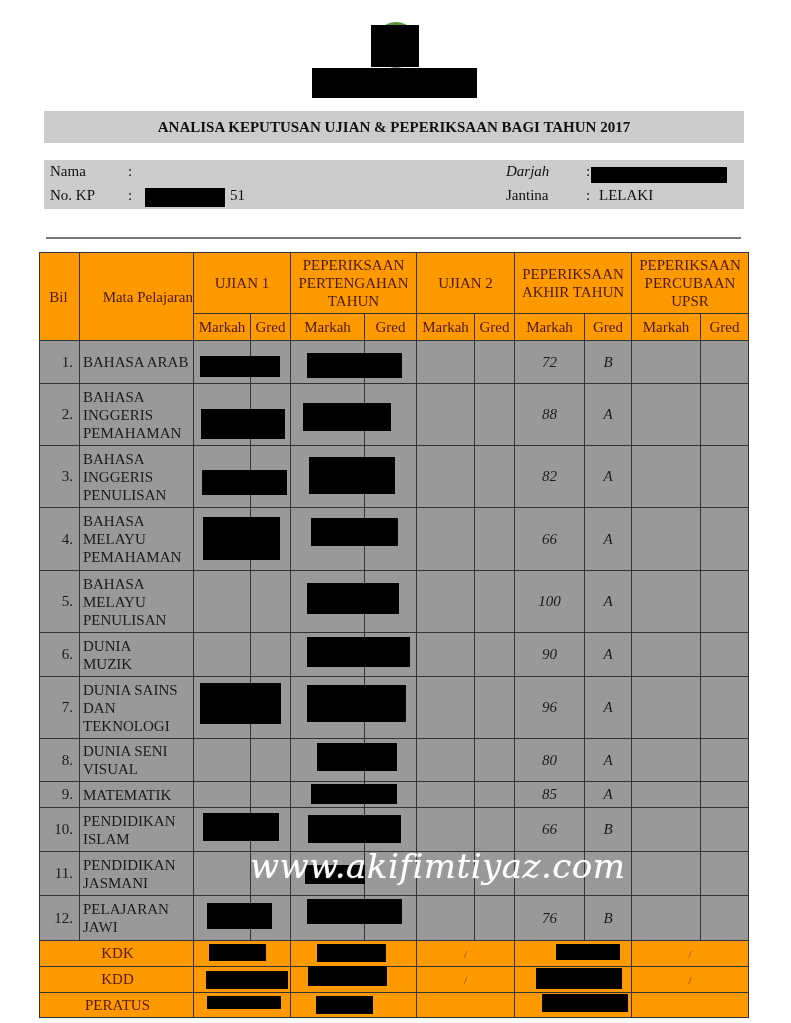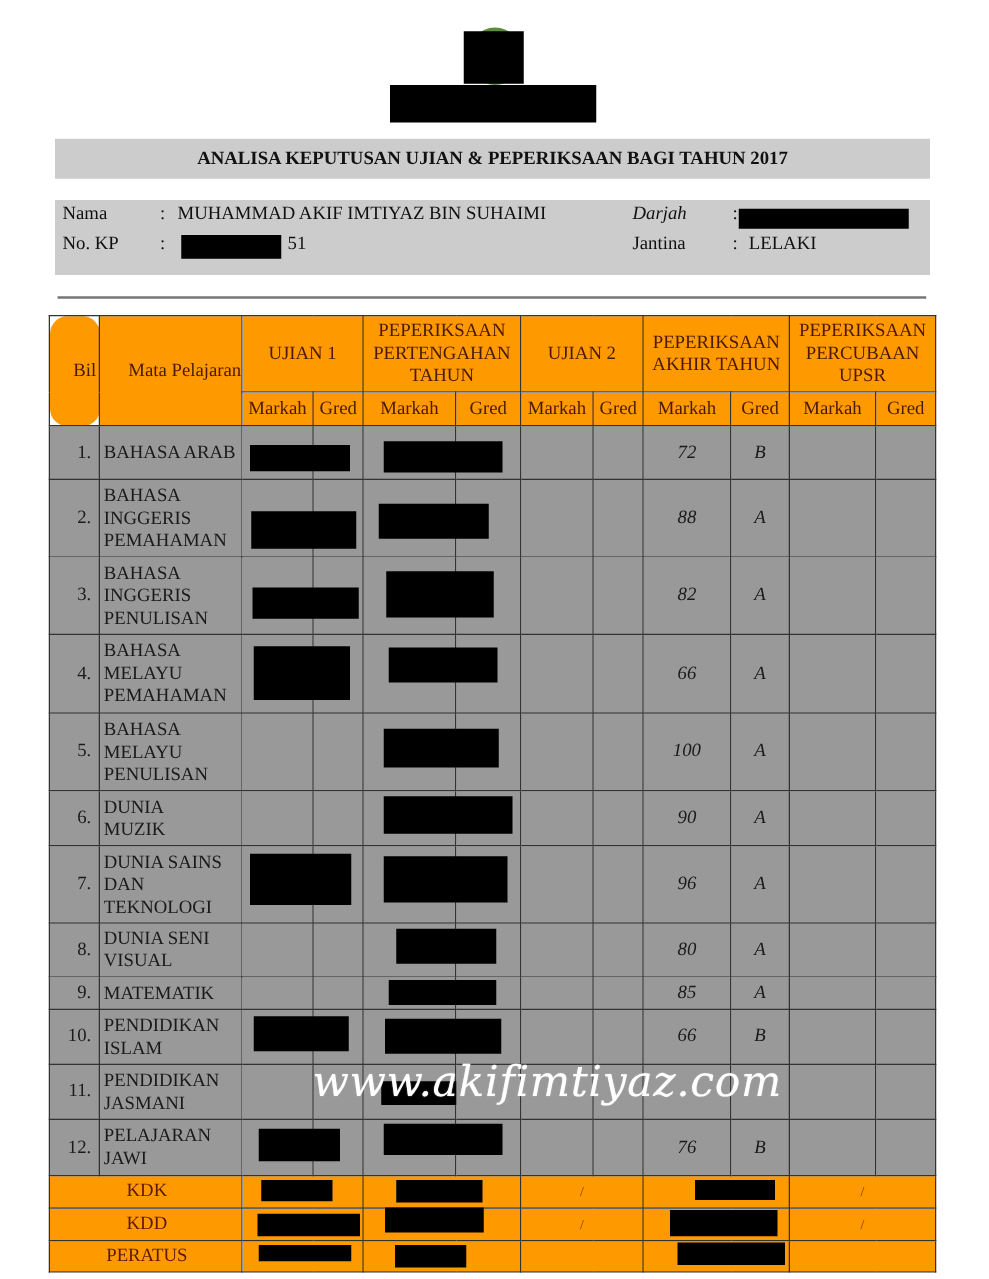--- a/index.html
+++ b/index.html
@@ -3,21 +3,21 @@
 <meta charset="utf-8">
 <style>
   html, body { margin:0; padding:0; background:#ffffff; }
   body { width:791px; height:1023px; position:relative; overflow:hidden;
          font-family:"Liberation Serif", "DejaVu Serif", serif; color:#1a1a1a; }
   .redact { position:absolute; background:#000; }
   .logo-circle { position:absolute; left:374px; top:22px; width:44px; height:46px; border-radius:50%; background:#5a8f3a; }
   .title-bar { position:absolute; left:44px; top:111px; width:700px; height:32px; background:#cccccc;
                display:flex; align-items:center; justify-content:center;
                font-weight:bold; font-size:15px; color:#111; letter-spacing:0px; }
-  .info-box { position:absolute; left:44px; top:160px; width:700px; height:60px; background:#cccccc; font-size:15px; color:#111; }
+  .info-box { position:absolute; left:44px; top:160px; width:700px; height:49px; background:#cccccc; font-size:15px; color:#111; }
   .info-box span { position:absolute; white-space:nowrap; }
   .rule { position:absolute; left:46px; top:237px; width:695px; height:2px; background:#777; }
   table.grid { position:absolute; left:39px; top:252px; border-collapse:collapse; table-layout:fixed; width:709px;
                font-size:15px; }
   table.grid td, table.grid th { border:1px solid #333; padding:0; overflow:hidden; }
   th { background:#ff9900; color:#4a1a00; font-weight:normal; text-align:center; line-height:18px; }
   td.num { text-align:right; padding-right:6px !important; vertical-align:middle; }
   td.subj { text-align:left; padding-left:3px !important; line-height:18px; vertical-align:middle; }
   td.c { text-align:center; vertical-align:middle;font-style:italic; }
   tbody tr.body td { background:#999999; color:#1a1a1a; }
@@ -33,21 +33,20 @@
 
 <div class="logo-circle"></div>
 <div class="redact" style="left:371px;top:25px;width:48px;height:42px;"></div>
 <div class="redact" style="left:312px;top:68px;width:165px;height:30px;"></div>
 
 <div class="title-bar">ANALISA KEPUTUSAN UJIAN &amp; PEPERIKSAAN BAGI TAHUN 2017</div>
 
 <div class="info-box">
   <span style="left:6px;top:3px;">Nama</span>
   <span style="left:84px;top:3px;">:</span>
-  <span style="left:98px;top:3px;">MUHAMMAD AKIF IMTIYAZ BIN SUHAIMI</span>
   <span style="left:6px;top:27px;">No. KP</span>
   <span style="left:84px;top:27px;">:</span>
   <span style="left:186px;top:27px;text-align:center;">51</span>
   <span style="left:462px;top:3px;font-style:italic;">Darjah</span>
   <span style="left:542px;top:3px;">:</span>
   <span style="left:462px;top:27px;">Jantina</span>
   <span style="left:542px;top:27px;">:</span>
   <span style="left:555px;top:27px;">LELAKI</span>
 </div>
 <div class="redact" style="left:591px;top:167px;width:136px;height:16px;"></div>
@@ -65,21 +64,21 @@
       <col style="width:52px">
     <col style="width:58px">
       <col style="width:40px">
     <col style="width:70px">
       <col style="width:47px">
     <col style="width:69px">
       <col style="width:48px">
   </colgroup>
   <thead>
     <tr style="height:61px;">
-      <th rowspan="2" style="text-align:right;padding-right:2px;border-radius:14px;">Bil</th>
+      <th rowspan="2" style="padding-right:2px;">Bil</th>
       <th rowspan="2" style="text-align:right;padding-left:3px;">Mata Pelajaran</th>
       <th colspan="2">UJIAN 1</th>
       <th colspan="2">PEPERIKSAAN PERTENGAHAN TAHUN</th>
       <th colspan="2">UJIAN 2</th>
       <th colspan="2">PEPERIKSAAN AKHIR TAHUN</th>
       <th colspan="2">PEPERIKSAAN PERCUBAAN UPSR</th>
     </tr>
     <tr style="height:27px;">
       <th>Markah</th>
       <th>Gred</th>

